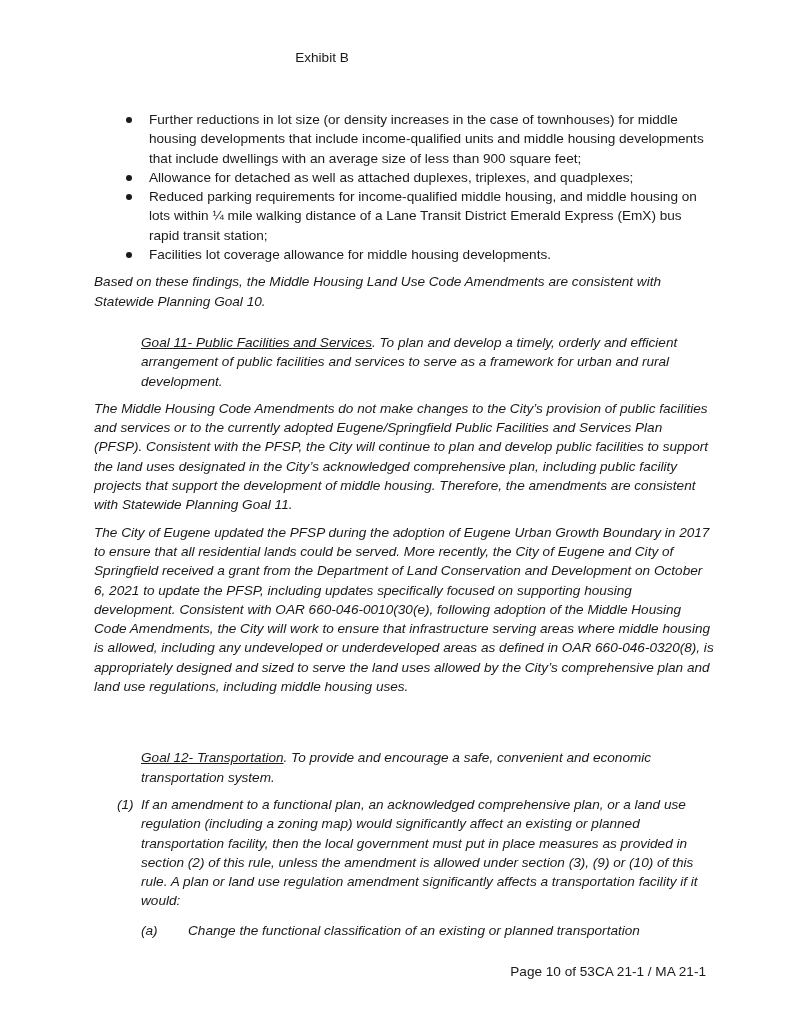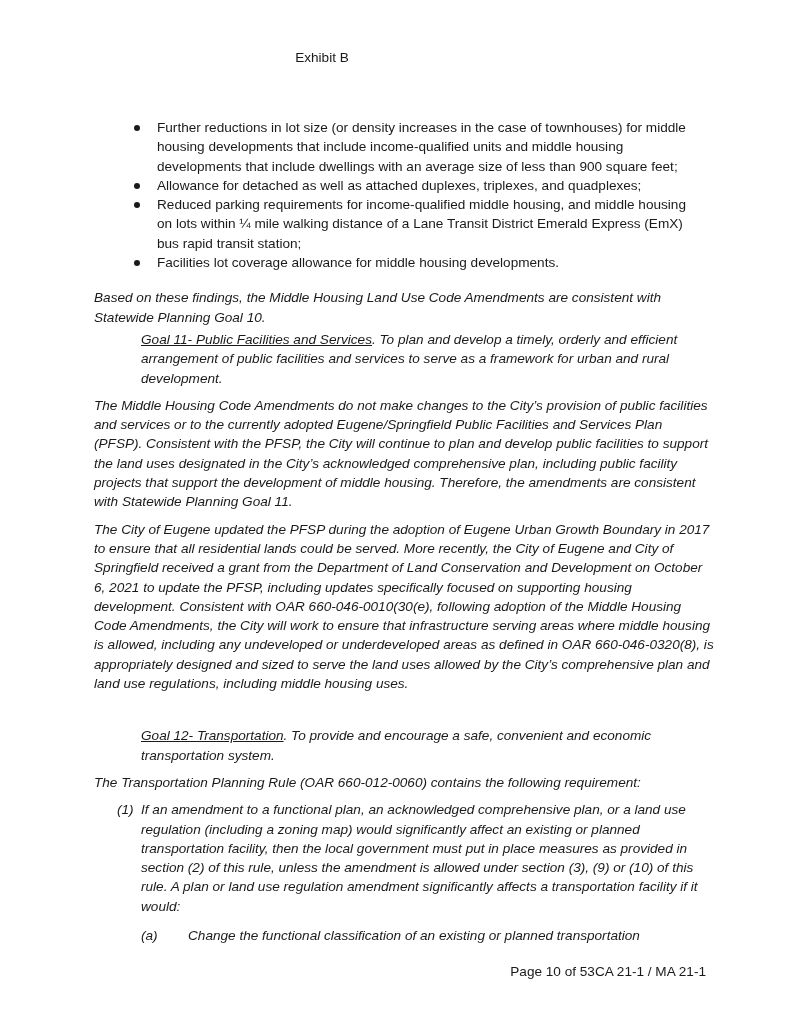--- a/index.html
+++ b/index.html
@@ -8,29 +8,29 @@
       font-family: "Liberation Sans", "DejaVu Sans", sans-serif;
       color: #1a1a1a;
       font-size: 13.6px;
       line-height: 19.3px;
     }
     .header {
       position: absolute; top: 48px; left: 0; width: 644px;
       text-align: center; font-size: 13.6px;
     }
     .content { position: absolute; top: 102px; left: 94px; width: 620px; }
-    ul.bullets { margin: 16px; padding: 0; list-style: none; }
+    ul.bullets { margin: 8px; padding: 0; list-style: none; }
     ul.bullets li { position: relative; padding-left: 47px; }
     ul.bullets li .dot {
       position: absolute; left: 24px; top: 7px;
       width: 6px; height: 6px; border-radius: 50%; background: #1a1a1a;
     }
     p { margin: 0; }
     .para { margin-top: 8px; font-style: italic; }
-    .goal { padding-left: 47px; font-style: italic; margin-top: 3px; }
+    .goal { padding-left: 47px; font-style: italic; margin-top: 22px; }
     .goal .goal-title { text-decoration: underline; }
     .spacer { height: 30px; }
     .rule { position: relative; padding-left: 47px; font-style: italic; margin-top: 8px; }
     .rule .num { position: absolute; left: 23px; top: 0; }
     .sub { position: relative; padding-left: 94px; font-style: italic; margin-top: 10px; }
     .sub .num { position: absolute; left: 47px; top: 0; }
     .footer {
       position: absolute; top: 962px; left: 94px; width: 612px;
       display: flex; justify-content: flex-end; font-size: 13.6px;
     }
@@ -53,21 +53,20 @@
   <p class="goal"><span class="goal-title">Goal 11- Public Facilities and Services</span><span>. To plan and develop a timely, orderly and efficient arrangement of public facilities and services to serve as a framework for urban and rural development.</span></p>
 
   <p class="para">The Middle Housing Code Amendments do not make changes to the City’s provision of public facilities and services or to the currently adopted Eugene/Springfield Public Facilities and Services Plan (PFSP).  Consistent with the PFSP, the City will continue to plan and develop public facilities to support the land uses designated in the City’s acknowledged comprehensive plan, including public facility projects that support the development of middle housing. Therefore, the amendments are consistent with Statewide Planning Goal 11.</p>
 
   <p class="para">The City of Eugene updated the PFSP during the adoption of Eugene Urban Growth Boundary in 2017 to ensure that all residential lands could be served. More recently, the City of Eugene and City of Springfield received a grant from the Department of Land Conservation and Development on October 6, 2021 to update the PFSP, including updates specifically focused on supporting housing development. Consistent with OAR 660-046-0010(30(e), following adoption of the Middle Housing Code Amendments, the City will work to ensure that infrastructure serving areas where middle housing is allowed, including any undeveloped or underdeveloped areas as defined in OAR 660-046-0320(8), is appropriately designed and sized to serve the land uses allowed by the City’s comprehensive plan and land use regulations, including middle housing uses.</p>
 
   <div class="spacer"></div>
 
   <p class="goal"><span class="goal-title">Goal 12- Transportation</span><span>. To provide and encourage a safe, convenient and economic transportation system.</span></p>
 
-  <p class="para">The Transportation Planning Rule (OAR 660-012-0060) contains the following requirement:</p>
 
   <div class="rule">
     <span class="num">(1)</span>
     <span>If an amendment to a functional plan, an acknowledged comprehensive plan, or a land use regulation (including a zoning map) would significantly affect an existing or planned transportation facility, then the local government must put in place measures as provided in section (2) of this rule, unless the amendment is allowed under section (3), (9) or (10) of this rule. A plan or land use regulation amendment significantly affects a transportation facility if it would:</span>
   </div>
 
   <div class="sub">
     <span class="num">(a)</span>
     <span>Change the functional classification of an existing or planned transportation</span>
   </div>

